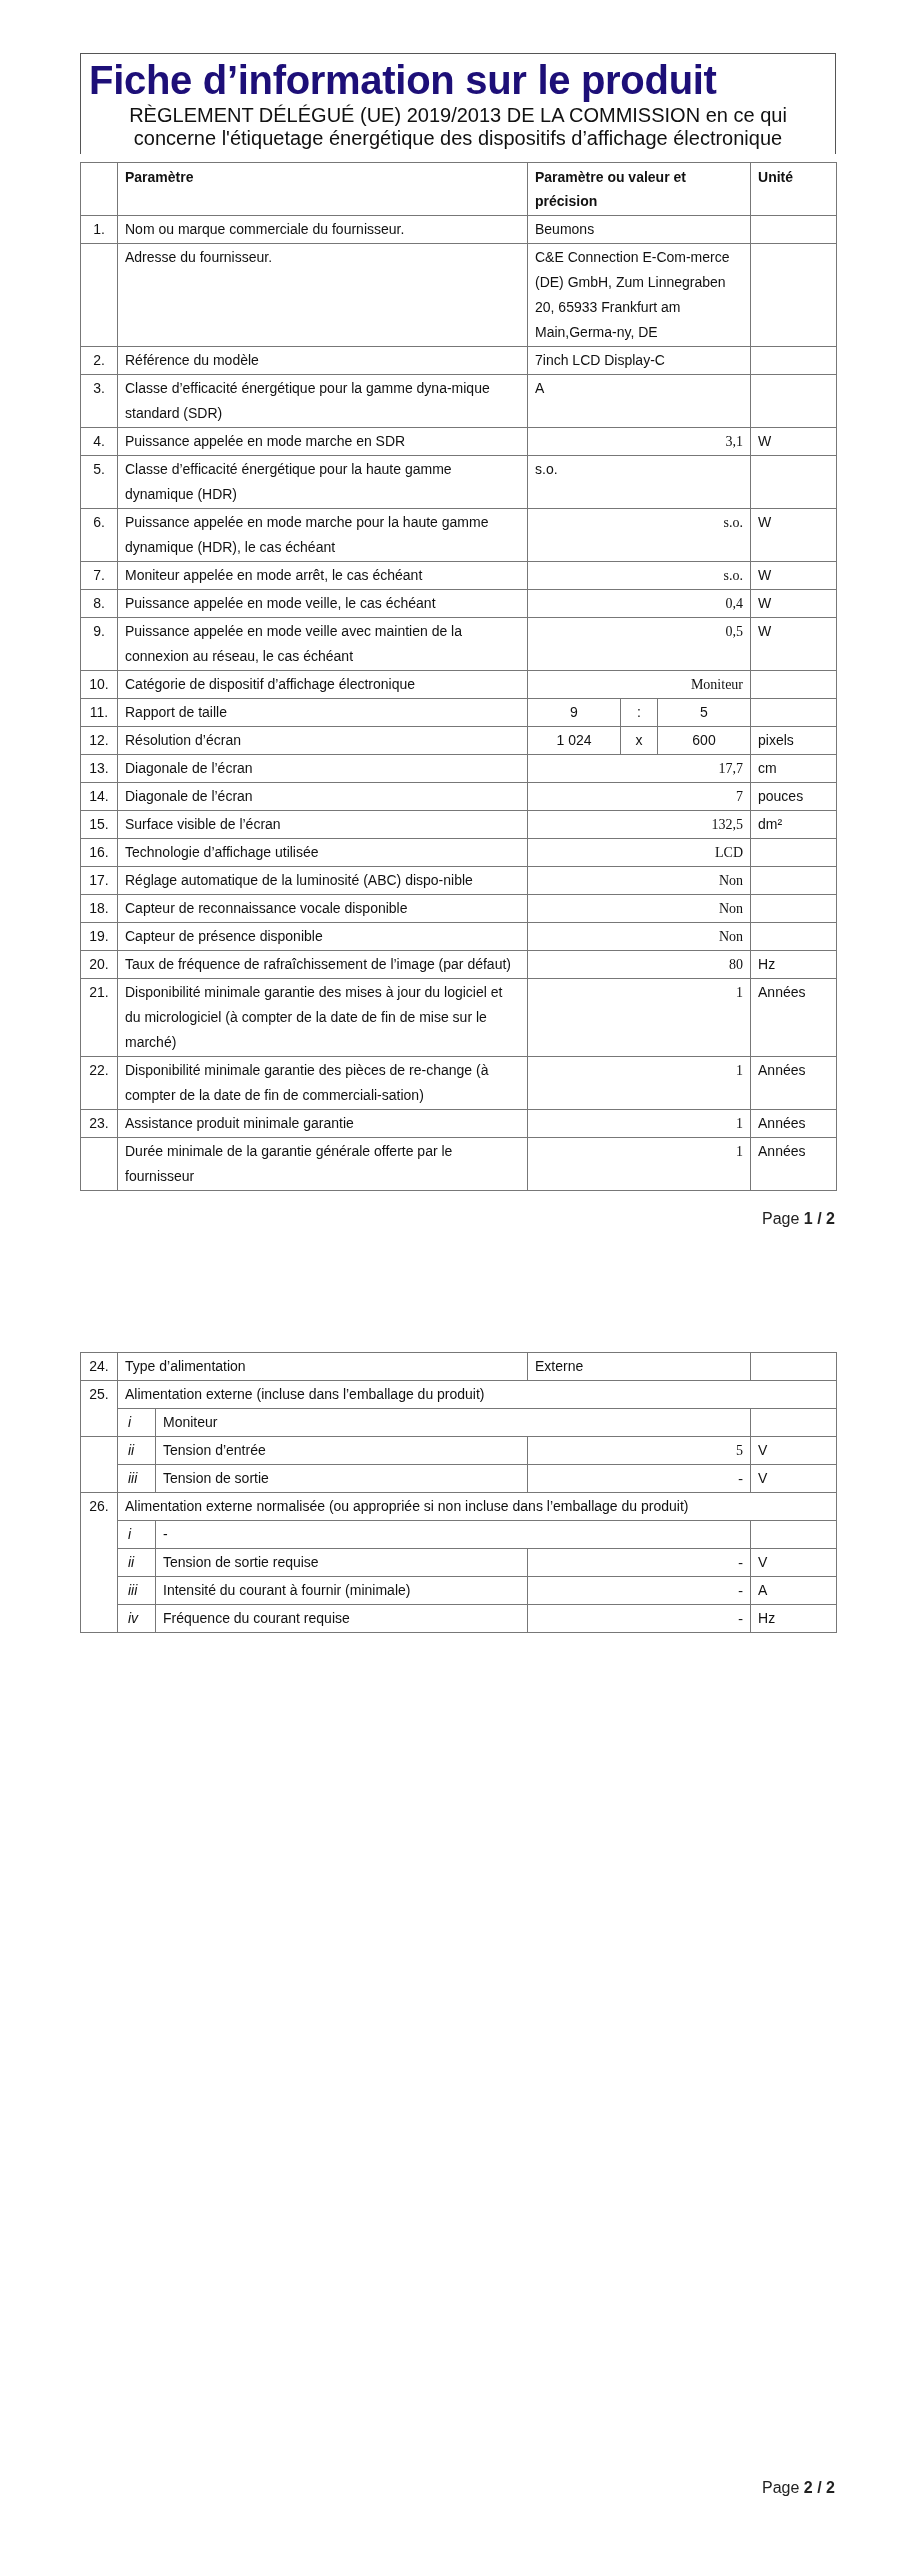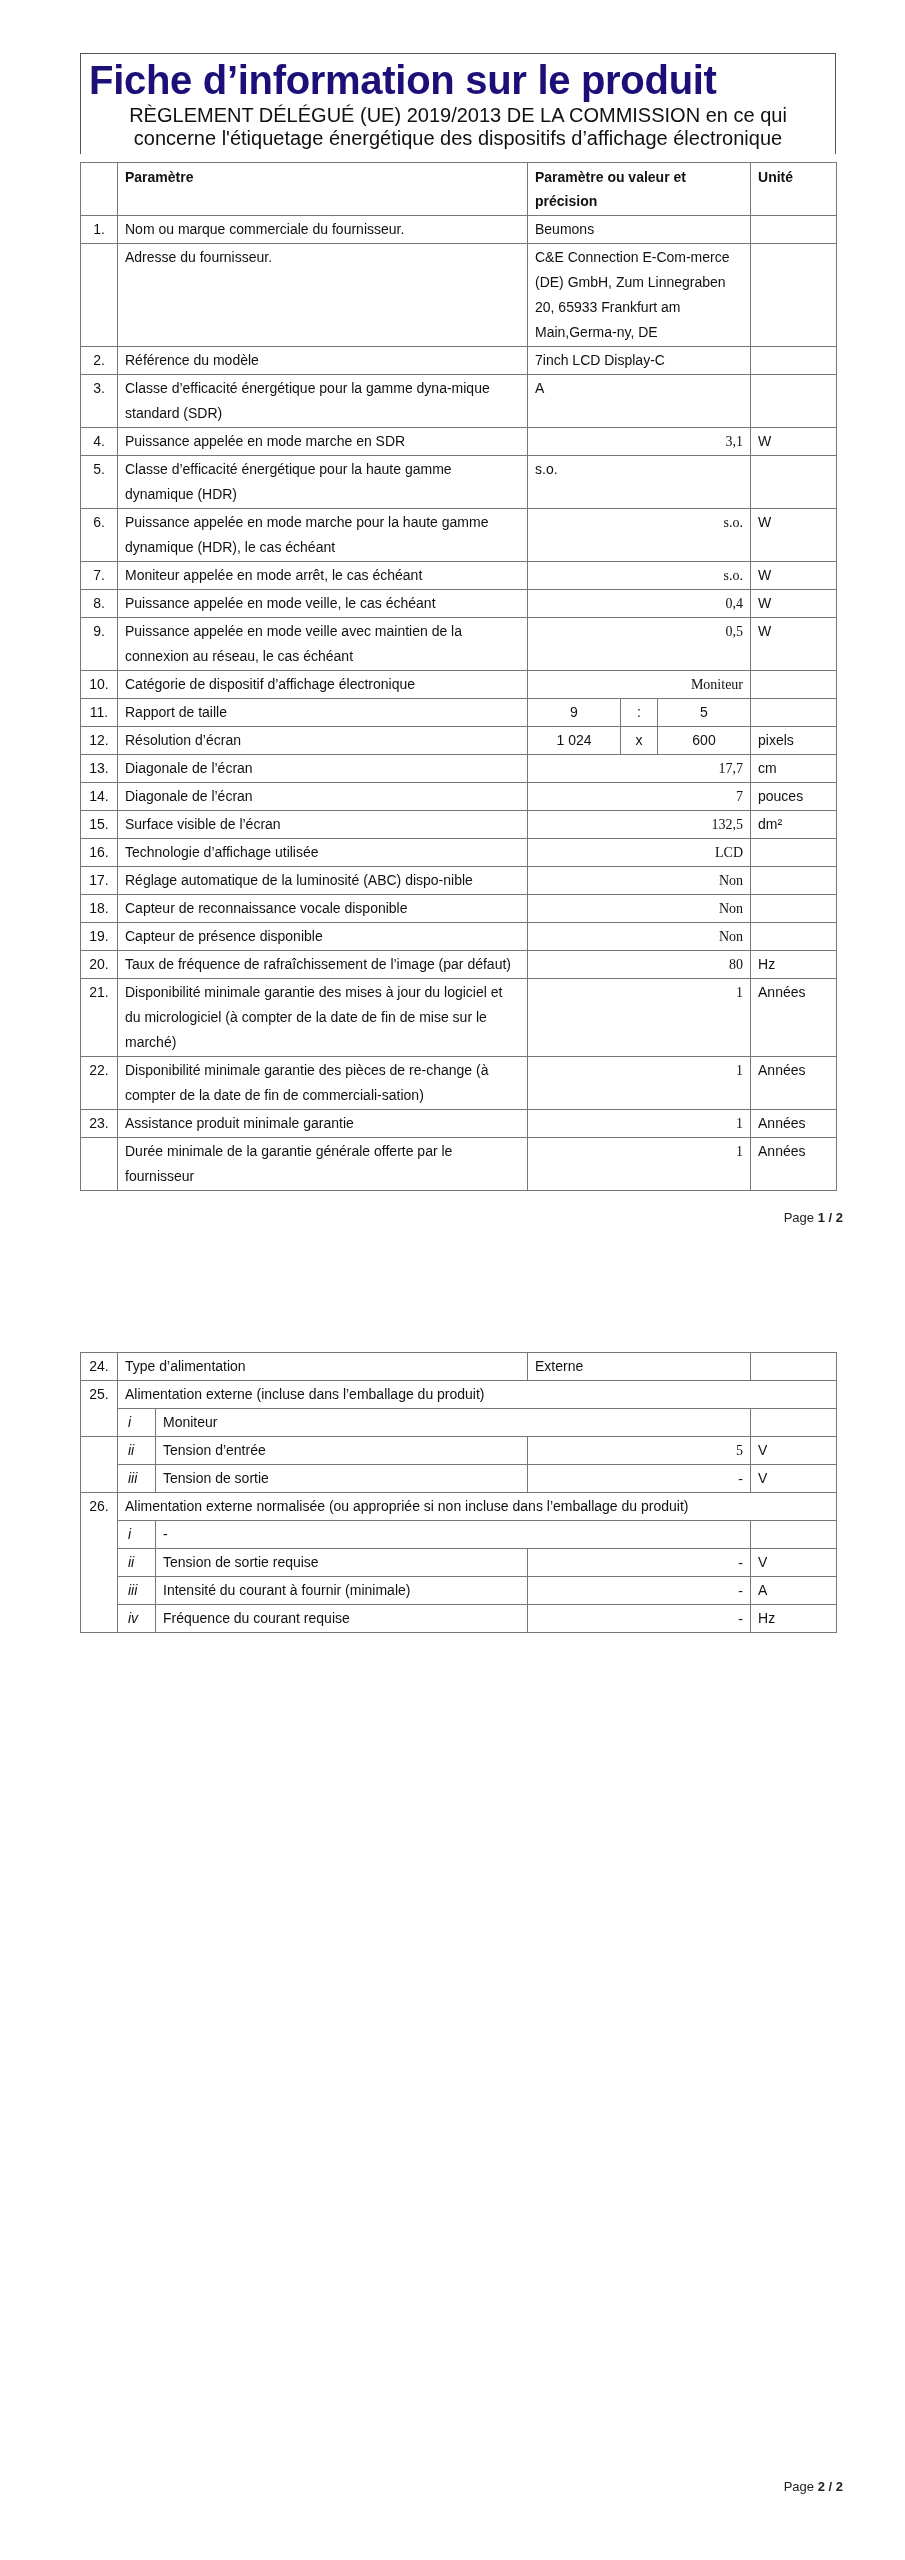--- a/index.html
+++ b/index.html
@@ -21,21 +21,21 @@
     td.num { text-align: center; padding: 1px 2px; }
     td.right { text-align: right; font-family: Liberation Serif, serif; }
     td.center { text-align: center; }
     td.hdr { font-weight: bold; line-height: 24px; padding-top: 2px; padding-bottom: 2px; }
     td.roman { font-style: italic; padding-left: 10px; }
     td.nob-top { border-top: none; }
     td.nob-bottom { border-bottom: none; }
     .t1 { top: 162px; border: 1px solid #555; }
     .t2 { top: 1352px; border: 1px solid #555; }
 
-    .page-footer { position: absolute; right: 62px; font-size: 13px; color: #222; }
+    .page-footer { position: absolute; right: 70px; font-size: 16px; color: #222; }
     .page-footer b { font-weight: bold; }
     .f1 { top: 1210px; }
     .f2 { top: 1199px; }
   </style>
 </head>
 <body>
 
 <div class="page page1">
   <div class="header-box">
     <div class="title">Fiche d’information sur le produit</div>

